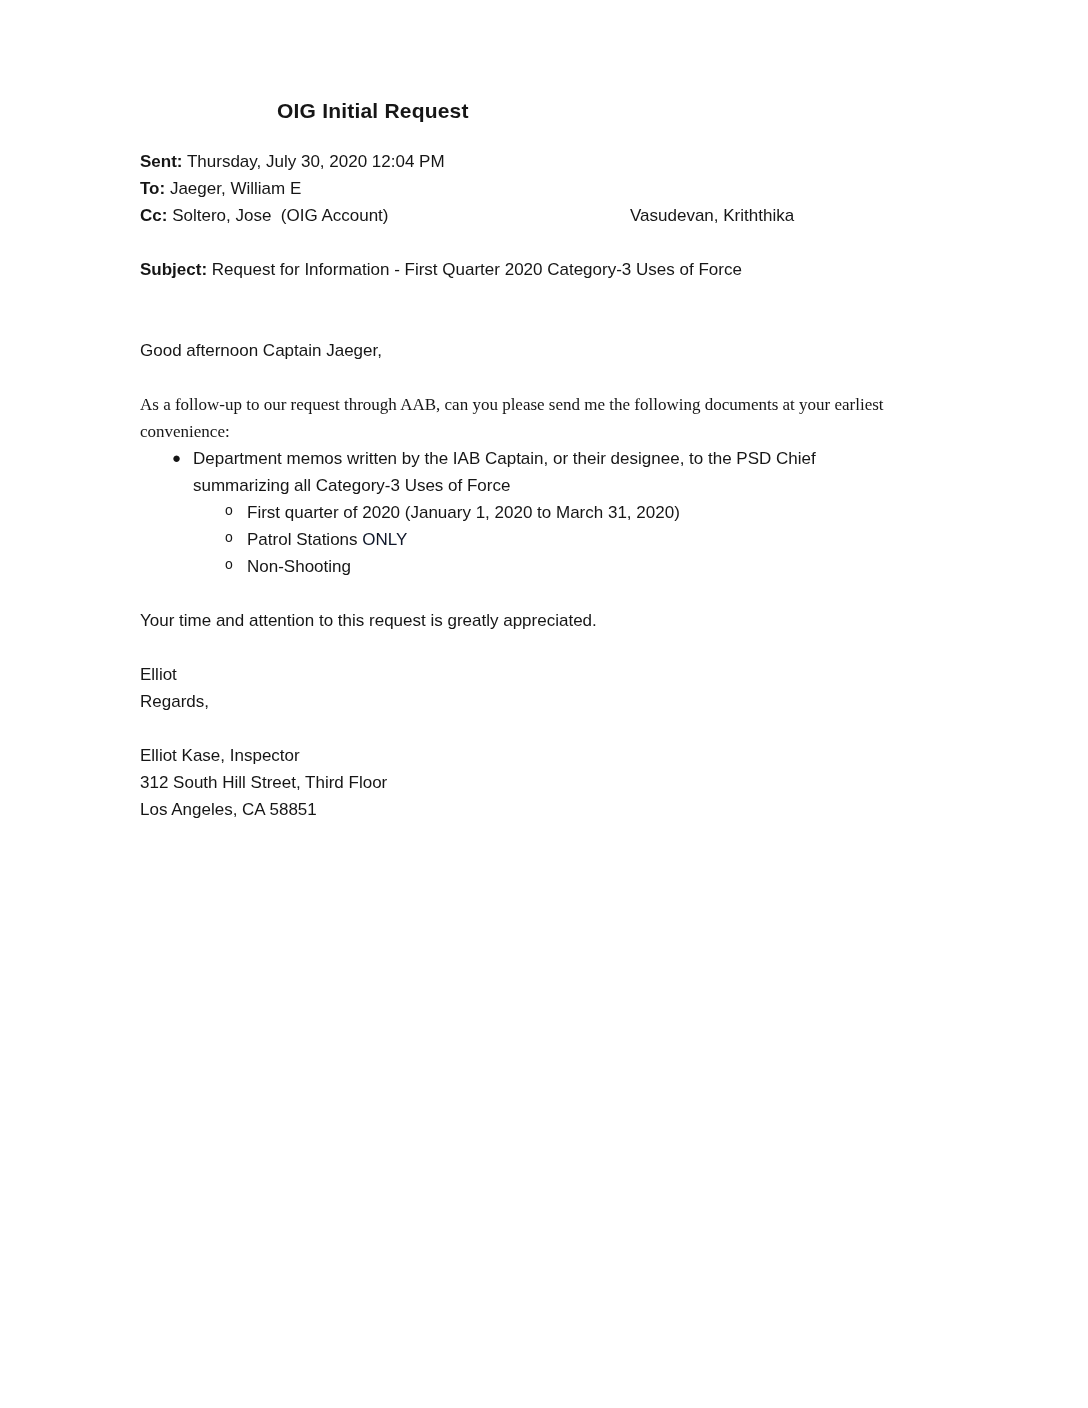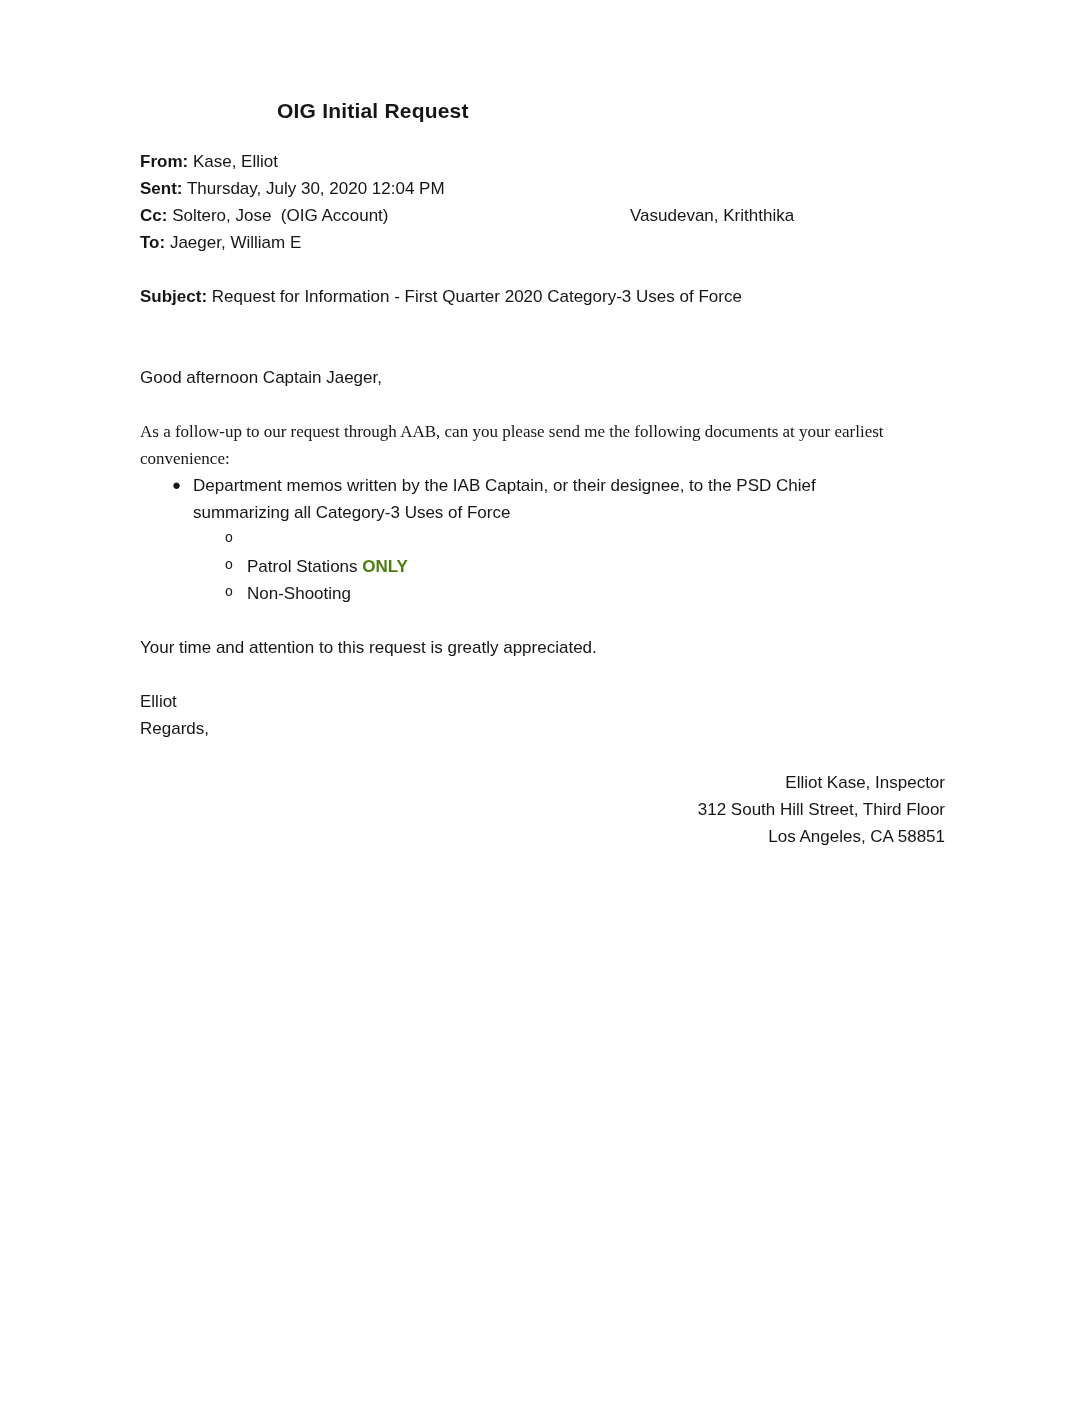--- a/index.html
+++ b/index.html
@@ -64,52 +64,48 @@
     padding-left: 107px;
     min-height: 27px;
   }
   .bullet-l2 > .marker {
     position: absolute;
     left: 85px;
     top: -2px;
     font-size: 14px;
   }
   .emphasis-red {
-    color: #4d7c0f;
-    font-weight: bold;
+    color: #0f172a;
+    font-weight: normal;
   }
-  .sig-line { min-height: 27px; text-align: right; }
+  .sig-line { min-height: 27px; }
 </style>
 </head>
 <body>
 
 <div class="page">
   <div class="content">
 
     <div class="doc-title">OIG Initial Request</div>
 
-    <div class="line">
-      <span class="label">From:</span>
-      <span>Kase, Elliot</span>
-    </div>
 
     <div class="line">
       <span class="label">Sent:</span>
       <span>Thursday, July 30, 2020 12:04 PM</span>
     </div>
 
+    <div class="line">
+      <span class="label">To:</span>
+      <span>Jaeger, William E</span>
+    </div>
+
     <div class="line cc-line">
       <span class="label">Cc:</span>
       <span>Soltero, Jose  (OIG Account)</span>
       <span class="cc-secondary">Vasudevan, Kriththika</span>
-    </div>
-
-    <div class="line">
-      <span class="label">To:</span>
-      <span>Jaeger, William E</span>
     </div>
 
     <div class="sp27"></div>
 
     <div class="line">
       <span class="label">Subject:</span>
       <span>Request for Information - First Quarter 2020 Category-3 Uses of Force</span>
     </div>
 
     <div class="sp54"></div>
@@ -122,20 +118,21 @@
 
     <div class="para">As a follow-up to our request through AAB, can you please send me the following documents at your earliest convenience:</div>
 
     <div class="bullet-l1">
       <span class="marker">●</span>
       <span class="btext">Department memos written by the IAB Captain, or their designee, to the PSD Chief summarizing all Category-3 Uses of Force</span>
     </div>
 
     <div class="bullet-l2">
       <span class="marker">o</span>
+      <span>First quarter of 2020 (January 1, 2020 to March 31, 2020)</span>
     </div>
 
     <div class="bullet-l2">
       <span class="marker">o</span>
       <span>Patrol Stations </span><span class="emphasis-red">ONLY</span>
     </div>
 
     <div class="bullet-l2">
       <span class="marker">o</span>
       <span>Non-Shooting</span>

